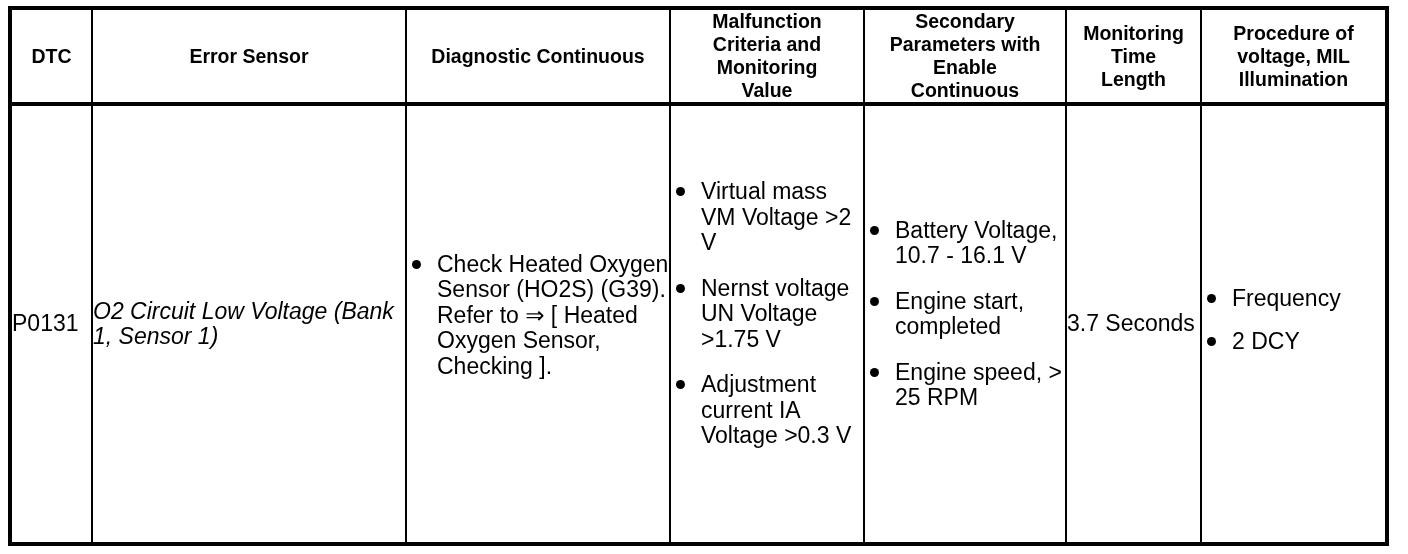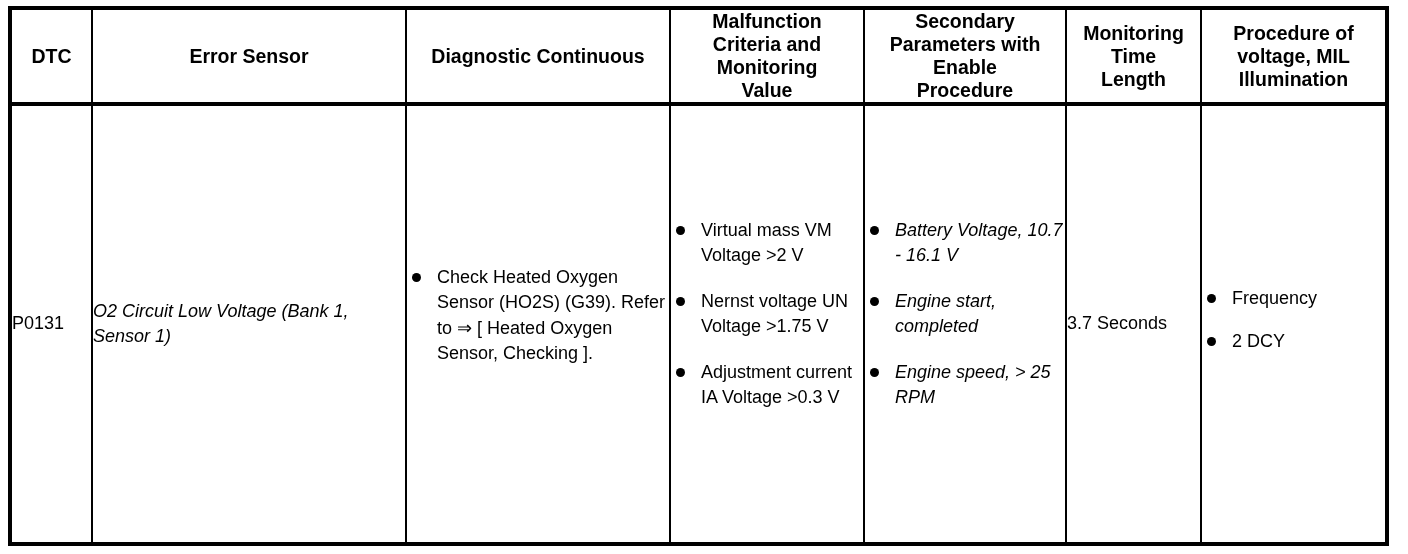--- a/index.html
+++ b/index.html
@@ -47,41 +47,41 @@
     border-bottom: 4px solid #000000;
     text-align: center;
     font-weight: bold;
     font-size: 19.5px;
     line-height: 23px;
     padding: 8px 4px 10px 4px;
     vertical-align: middle;
   }
 
   tbody td {
-    font-size: 18px;
+    font-size: 23px;
     line-height: 25.5px;
     font-weight: normal;
     padding: 6px 8px;
     vertical-align: middle;
   }
 
   
   .col-dtc      { width: 82px;  }
   .col-error    { width: 314px; }
   .col-diag     { width: 264px; }
   .col-malf     { width: 194px; }
   .col-sec      { width: 202px; }
   .col-mon      { width: 135px; }
   .col-freq     { width: 186px; }
 
   td.cell-dtc      { padding-left: 10px; padding-right: 4px; }
   td.cell-error    { padding-left: 10px; padding-right: 6px; font-style: italic; }
   td.cell-diag     { padding-left: 6px;  padding-right: 6px; }
   td.cell-malf     { padding-left: 6px;  padding-right: 6px; vertical-align: top; padding-top: 14px; }
-  td.cell-sec      { padding-left: 6px;  padding-right: 6px; font-style: italic; }
+  td.cell-sec      { padding-left: 6px;  padding-right: 6px; }
   td.cell-mon      { padding-left: 10px; padding-right: 4px; }
   td.cell-freq     { padding-left: 10px; padding-right: 6px; }
 
   ul.bullets {
     list-style: none;
     margin: 0;
     padding: 0;
   }
   ul.bullets li {
     position: relative;
@@ -140,21 +140,21 @@
         <th>
           <span class="hdr-line">Malfunction</span>
           <span class="hdr-line">Criteria and</span>
           <span class="hdr-line">Monitoring</span>
           <span class="hdr-line">Value</span>
         </th>
         <th>
           <span class="hdr-line">Secondary</span>
           <span class="hdr-line">Parameters with</span>
           <span class="hdr-line">Enable</span>
-          <span class="hdr-line">Procedure</span>
+          <span class="hdr-line">Continuous</span>
         </th>
         <th>
           <span class="hdr-line">Monitoring</span>
           <span class="hdr-line">Time</span>
           <span class="hdr-line">Length</span>
         </th>
         <th>
           <span class="hdr-line">Procedure of</span>
           <span class="hdr-line">voltage, MIL</span>
           <span class="hdr-line">Illumination</span>

